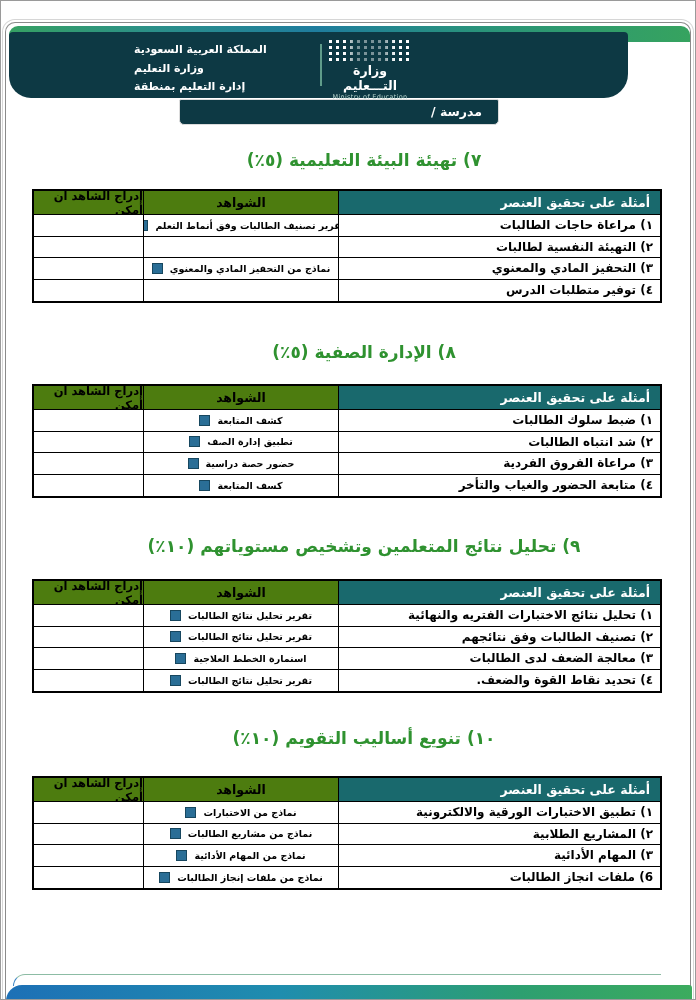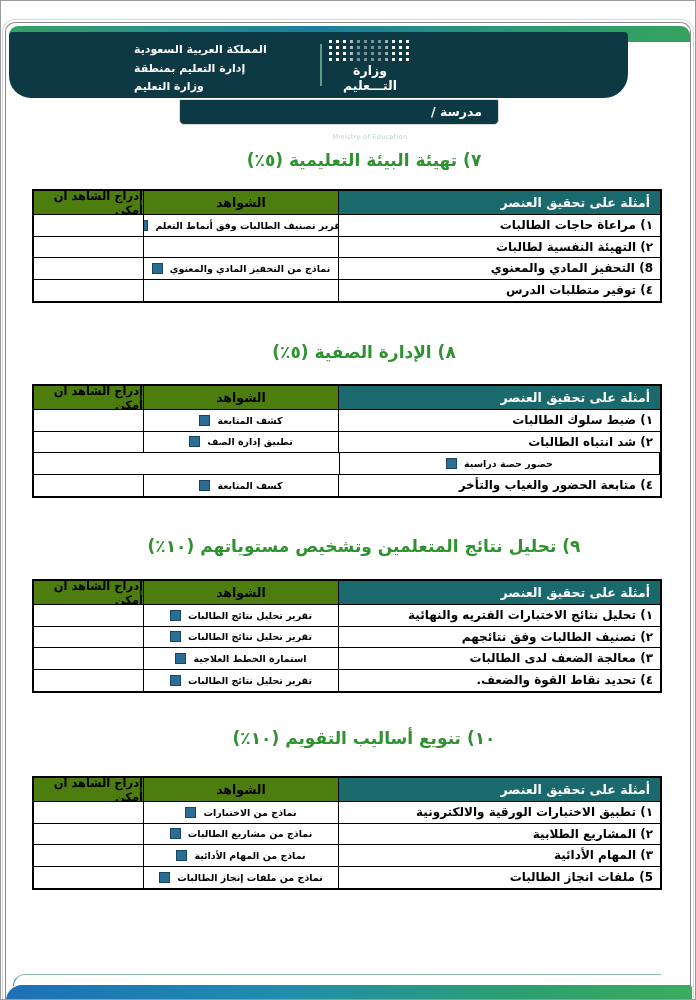--- a/index.html
+++ b/index.html
@@ -44,21 +44,21 @@
   .dots {
     width:84px; height:23px; margin:0 auto; position:relative;
     background-image:radial-gradient(circle at 2.5px 2.6px,#fff 1.6px,transparent 1.85px);
     background-size:7px 6px;
   }
   .dots::after{
     content:""; position:absolute; inset:0;
     background:linear-gradient(90deg,rgba(13,57,68,0) 0 20%,rgba(13,57,68,.55) 33% 66%,rgba(13,57,68,0) 80%);
   }
   .logo-title { color:#fff; font-size:12.5px; font-weight:bold; margin-top:1px; }
-  .logo-sub { color:#b7d4cd; font-size:6.5px; letter-spacing:.3px; font-family:"DejaVu Sans",sans-serif;margin-top:40px; }
+  .logo-sub { color:#b7d4cd; font-size:6.5px; letter-spacing:.3px; font-family:"DejaVu Sans",sans-serif; }
   .school-tab {
     position:absolute; left:178px; top:98px; width:320px; height:26px;
     background:#0d3944; border:1px solid #dcdcdc; border-radius:2px 2px 5px 5px;
     color:#fff; font-size:12.5px; font-weight:bold;
     line-height:24px; padding-right:16px; text-align:right;
   }
   
   .sec-title {
     position:absolute; left:0; width:100%; text-align:center;
     color:#2f9230; font-size:17px; font-weight:bold;padding-left:32px;
@@ -112,22 +112,22 @@
 </head>
 <body>
 
 <div class="page">
   <div class="frame"></div>
 
   <div class="head-grad"></div>
   <div class="head-box">
     <div class="ministry-text">
       <div>المملكة العربية السعودية</div>
+      <div>وزارة التعليم</div>
       <div>إدارة التعليم بمنطقة</div>
-      <div>وزارة التعليم</div>
     </div>
     <div class="sep"></div>
     <div class="logo">
       <div class="dots"></div>
       <div class="logo-title">وزارة التـــعليم</div>
       <div class="logo-sub">Ministry of Education</div>
     </div>
   </div>
   <div class="school-tab">مدرسة /</div>
 
@@ -147,21 +147,21 @@
       <div class="cell c-in ins"></div>
     </div>
     <div class="row">
       <div class="cell ex">٢) التهيئة النفسية لطالبات</div>
       <div class="cell c-ev ev">
         <span></span>
       </div>
       <div class="cell c-in ins"></div>
     </div>
     <div class="row">
-      <div class="cell ex">8) التحفيز المادي والمعنوي</div>
+      <div class="cell ex">٣) التحفيز المادي والمعنوي</div>
       <div class="cell c-ev ev">
         <span>نماذج من التحفيز المادي والمعنوي</span>
         <span class="cb"></span>
       </div>
       <div class="cell c-in ins"></div>
     </div>
     <div class="row">
       <div class="cell ex">٤)  توفير متطلبات الدرس</div>
       <div class="cell c-ev ev">
         <span></span>
@@ -187,20 +187,21 @@
     </div>
     <div class="row">
       <div class="cell ex">٢) شد انتباه الطالبات</div>
       <div class="cell c-ev ev">
         <span>تطبيق إدارة الصف</span>
         <span class="cb"></span>
       </div>
       <div class="cell c-in ins"></div>
     </div>
     <div class="row">
+      <div class="cell ex">٣) مراعاة الفروق الفردية</div>
       <div class="cell c-ev ev">
         <span>حضور حصة دراسية</span>
         <span class="cb"></span>
       </div>
       <div class="cell c-in ins"></div>
     </div>
     <div class="row">
       <div class="cell ex">٤)  متابعة الحضور والغياب والتأخر</div>
       <div class="cell c-ev ev">
         <span>كسف المتابعة</span>
@@ -276,21 +277,21 @@
     </div>
     <div class="row">
       <div class="cell ex">٣) المهام الأدائية</div>
       <div class="cell c-ev ev">
         <span>نماذج من المهام الأدائية</span>
         <span class="cb"></span>
       </div>
       <div class="cell c-in ins"></div>
     </div>
     <div class="row">
-      <div class="cell ex">5)  ملفات انجاز الطالبات</div>
+      <div class="cell ex">6)  ملفات انجاز الطالبات</div>
       <div class="cell c-ev ev">
         <span>نماذج من ملفات إنجاز الطالبات</span>
         <span class="cb"></span>
       </div>
       <div class="cell c-in ins"></div>
     </div>
   </div>
 
   <div class="foot-line curve"></div>
   <div class="foot-bar"></div>

